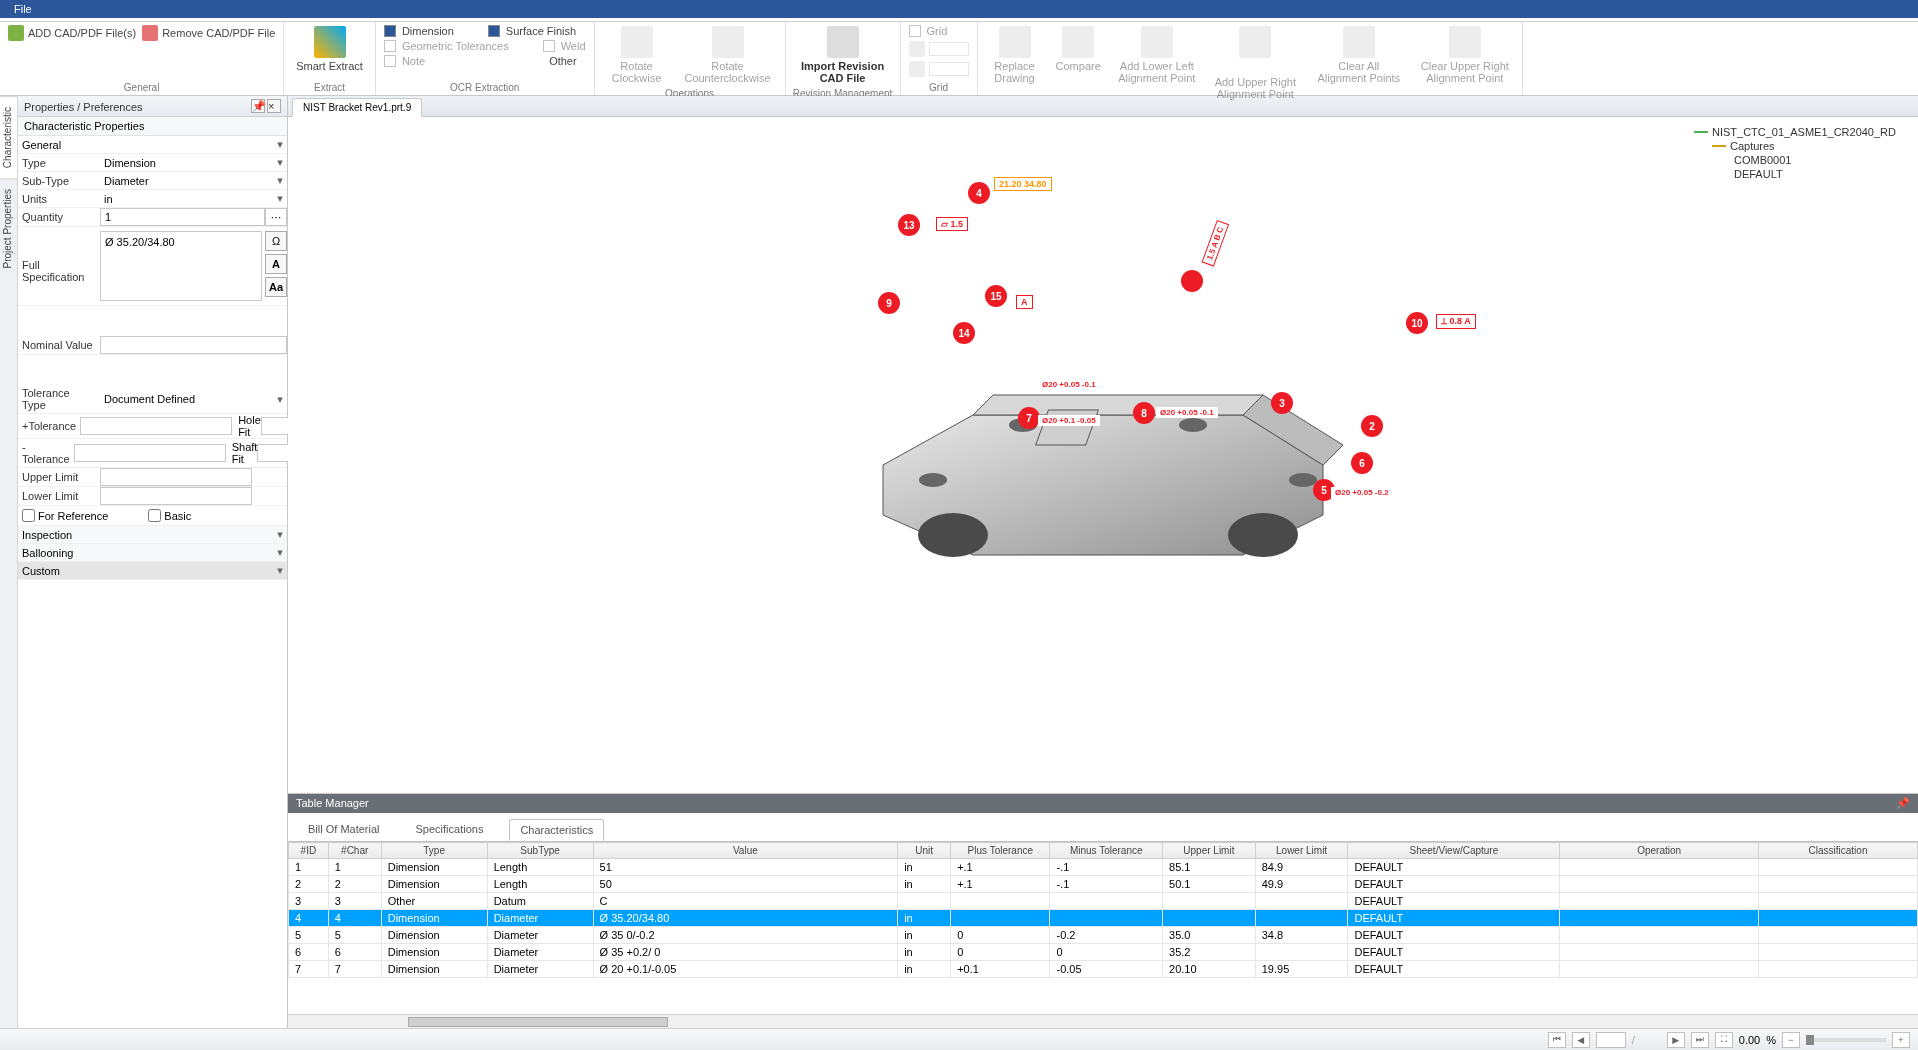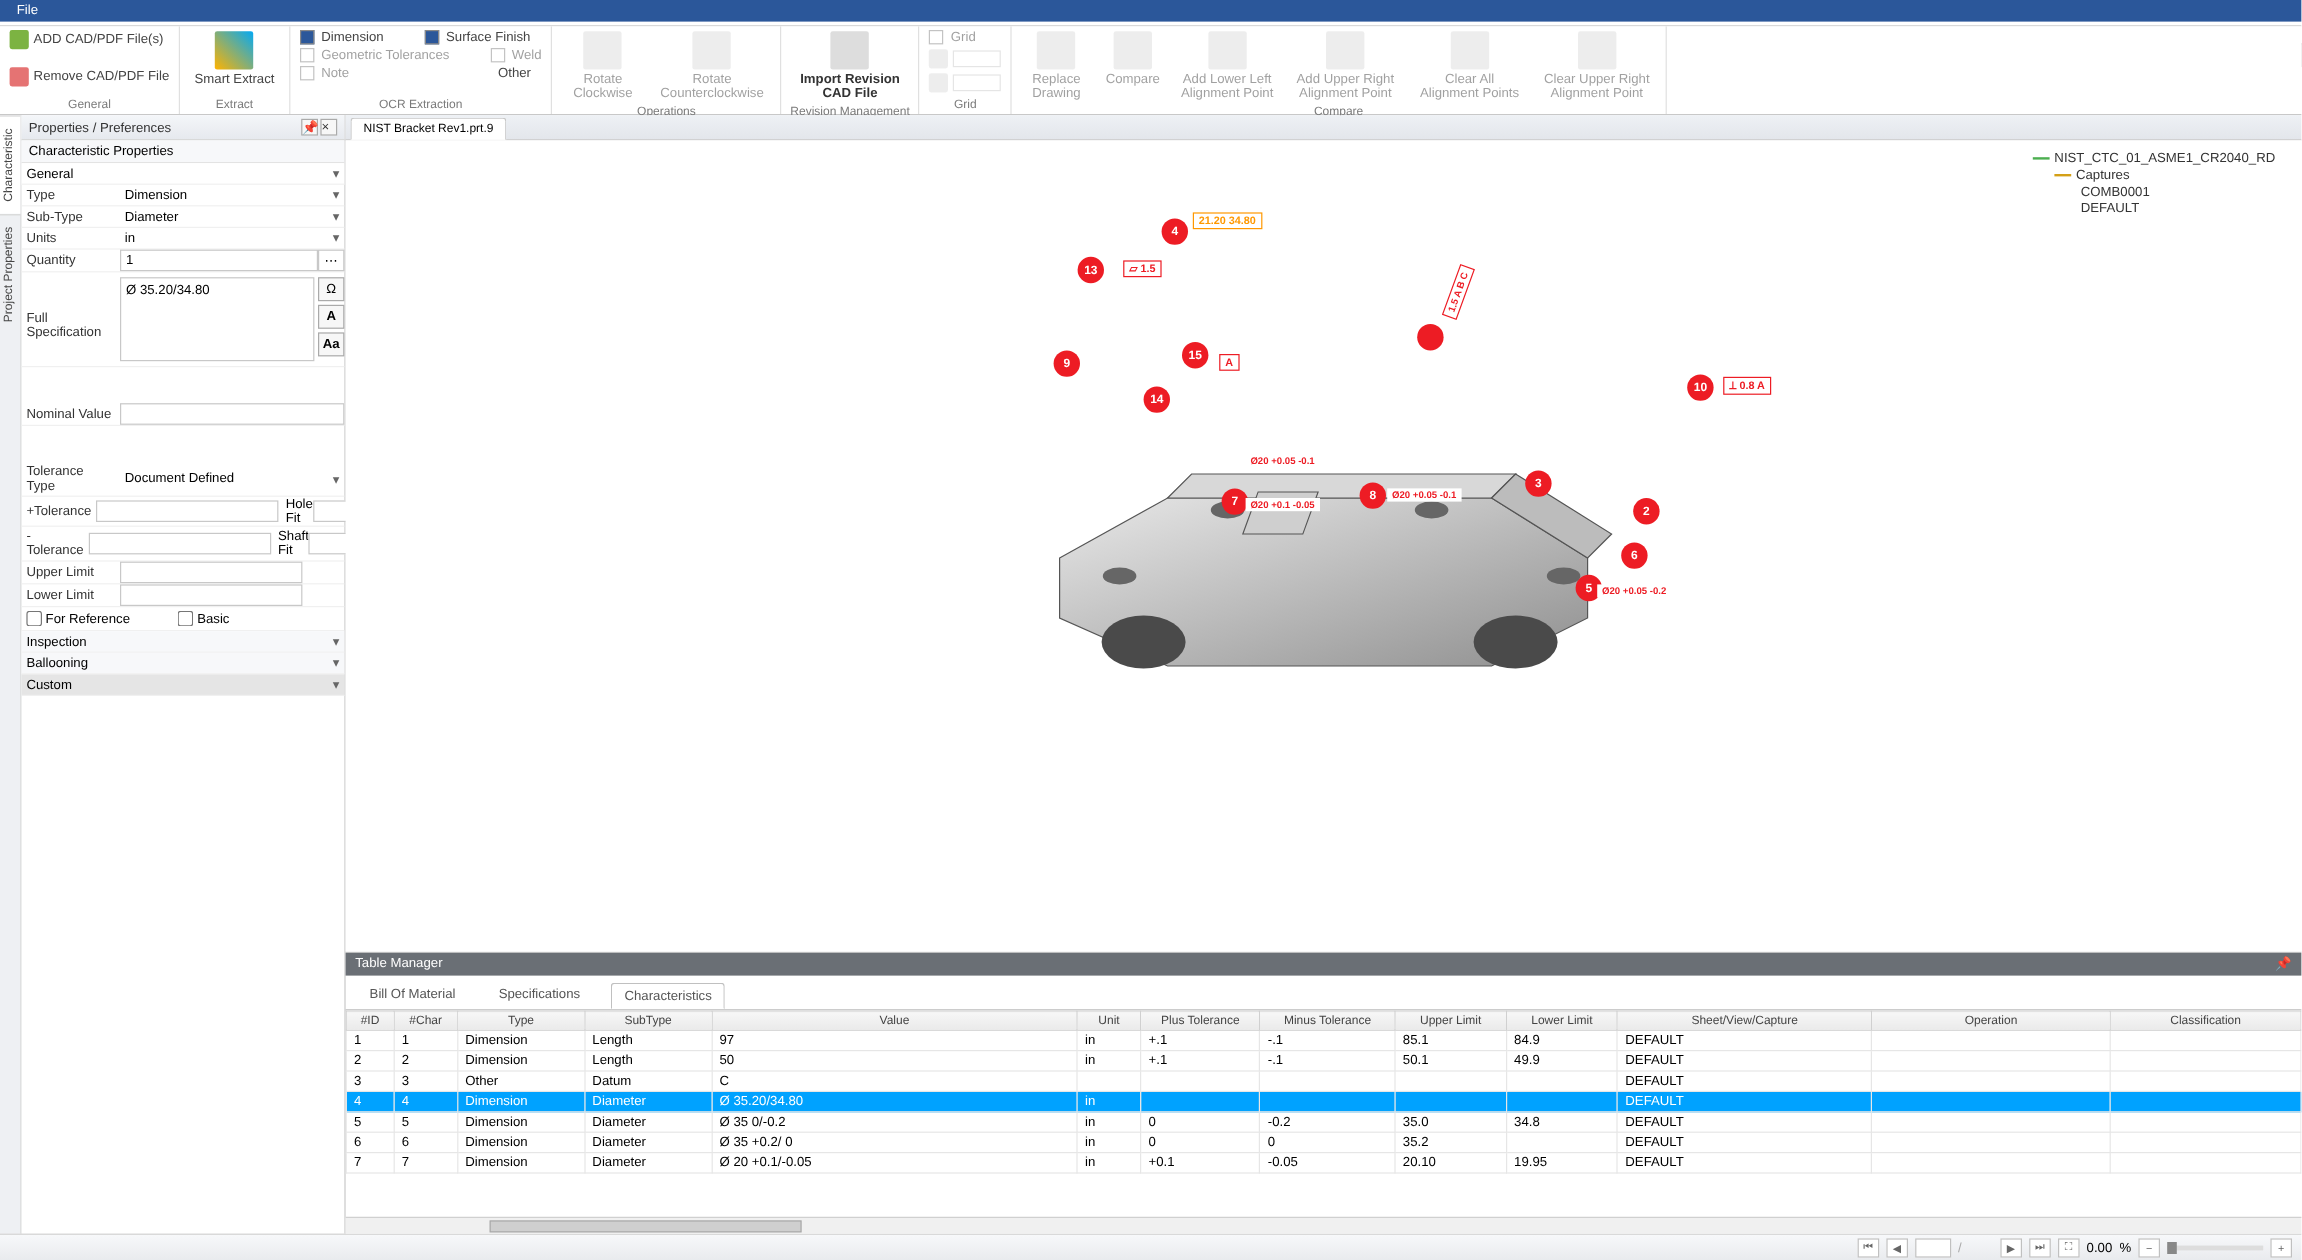--- a/index.html
+++ b/index.html
@@ -82,21 +82,21 @@
 <div class="menu-bar">
   <div class="menu-tab file">File</div>
   <div class="menu-tab">Home</div>
   <div class="menu-tab active">Document</div>
   <div class="menu-tab">View</div>
   <div class="menu-tab">Getting Started</div>
 </div>
 
 <div class="ribbon">
   <div class="ribbon-group">
-    <div class="ribbon-row" style="flex-direction:column;gap:13px;">
+    <div class="ribbon-row" style="gap:2px;">
       <div class="ribbon-item">
           <span class="ribbon-icon-sm" style="background:#7cb342;"></span>
           <span>ADD CAD/PDF File(s)</span>
         </div>
       <div class="ribbon-item">
           <span class="ribbon-icon-sm" style="background:#e57373;"></span>
           <span>Remove CAD/PDF File</span>
         </div>
     </div>
     <div class="ribbon-group-title">General</div>
@@ -198,21 +198,21 @@
       <div class="ribbon-item col" style="opacity:.5">
           <span class="ribbon-icon-lg"></span>
           <span>Compare</span>
         </div>
       <div class="ribbon-item col" style="opacity:.5">
           <span class="ribbon-icon-lg"></span>
           <span style="max-width:80px;">Add Lower Left Alignment Point</span>
         </div>
       <div class="ribbon-item col" style="opacity:.5">
           <span class="ribbon-icon-lg"></span>
-          <span style="max-width:85px;">Add Upper Right Alignment Point</span>
+          <span style="max-width:85px;margin-top:16px;">Add Upper Right Alignment Point</span>
         </div>
       <div class="ribbon-item col" style="opacity:.5">
           <span class="ribbon-icon-lg"></span>
           <span style="max-width:90px;">Clear All Alignment Points</span>
         </div>
       <div class="ribbon-item col" style="opacity:.5">
           <span class="ribbon-icon-lg"></span>
           <span style="max-width:90px;">Clear Upper Right Alignment Point</span>
         </div>
     </div>
@@ -422,21 +422,21 @@
                 <th style="width: 150px;">Operation</th>
                 <th style="width: 120px;">Classification</th>
               </tr>
             </thead>
           <tbody id="tm-body">
               <tr>
                 <td>1</td>
                 <td>1</td>
                 <td>Dimension</td>
                 <td>Length</td>
-                <td>97</td>
+                <td>51</td>
                 <td>in</td>
                 <td>+.1</td>
                 <td>-.1</td>
                 <td>85.1</td>
                 <td>84.9</td>
                 <td>DEFAULT</td>
                 <td></td>
                 <td></td>
               </tr>
               <tr>

